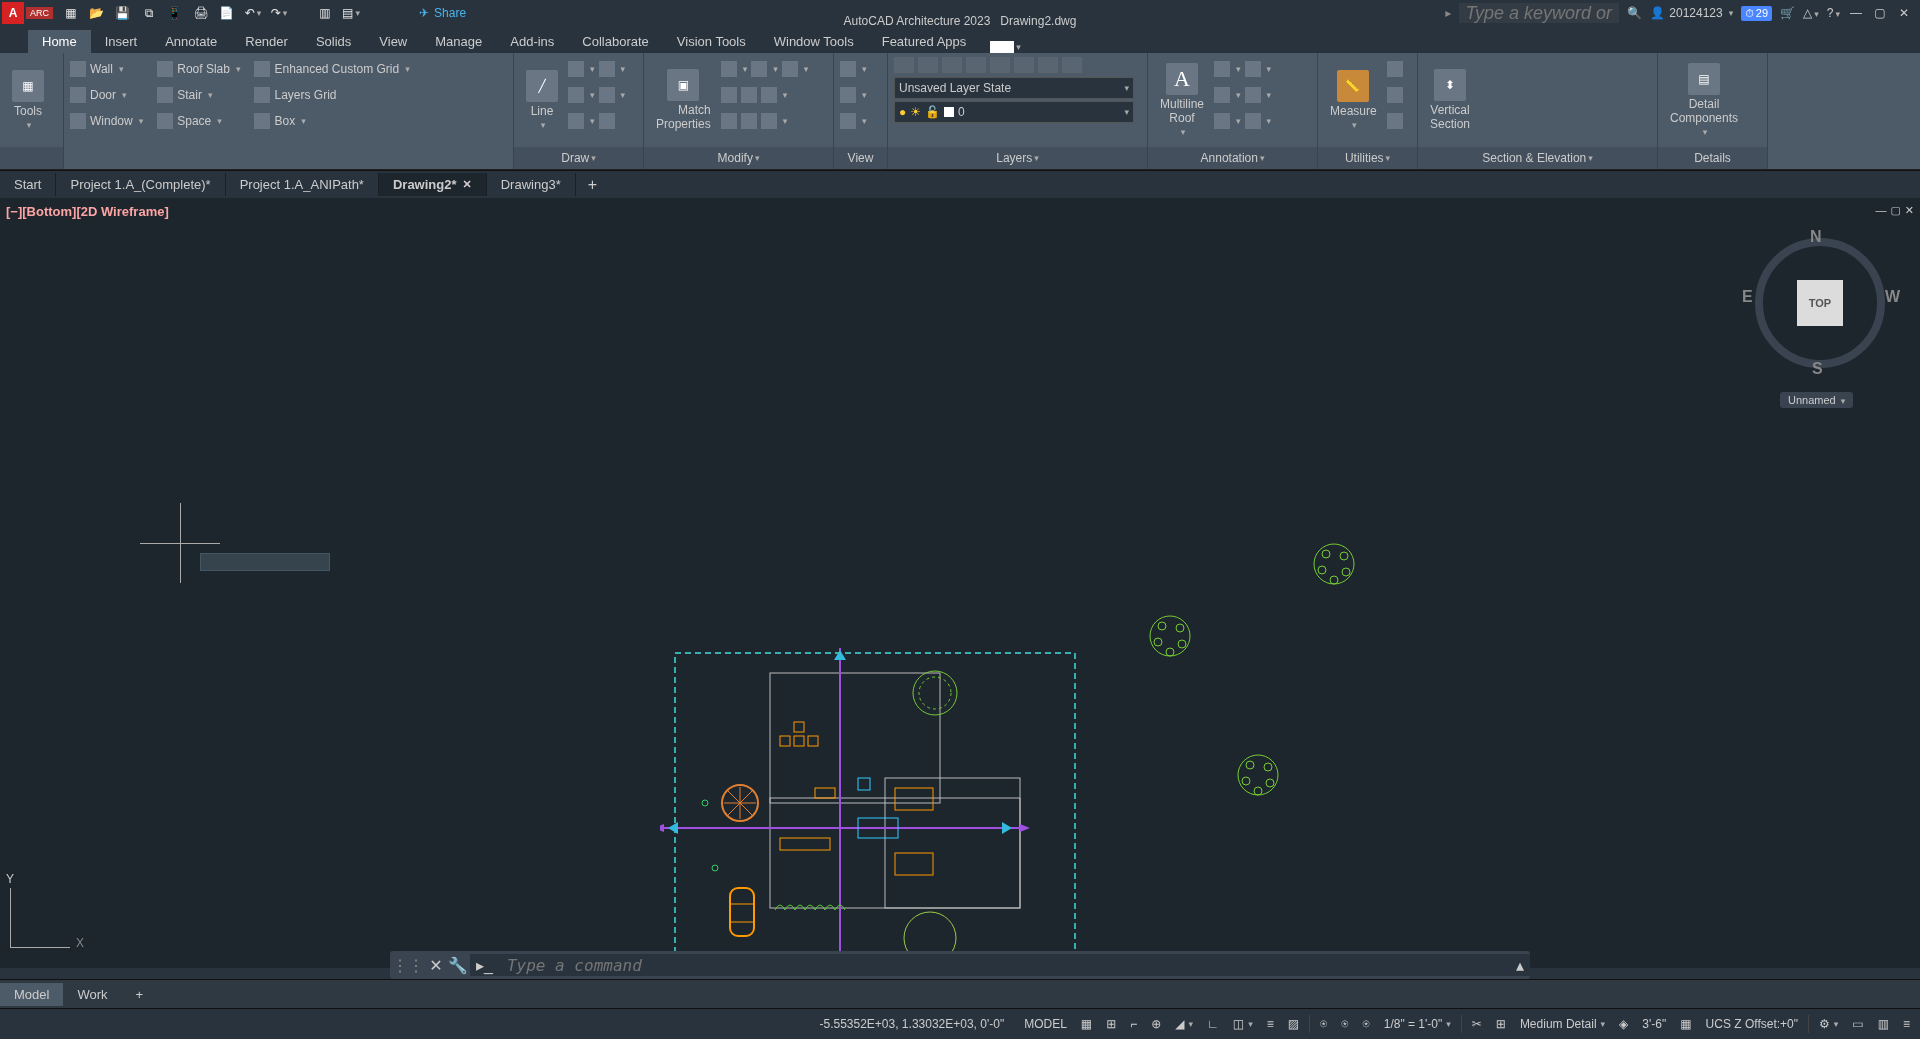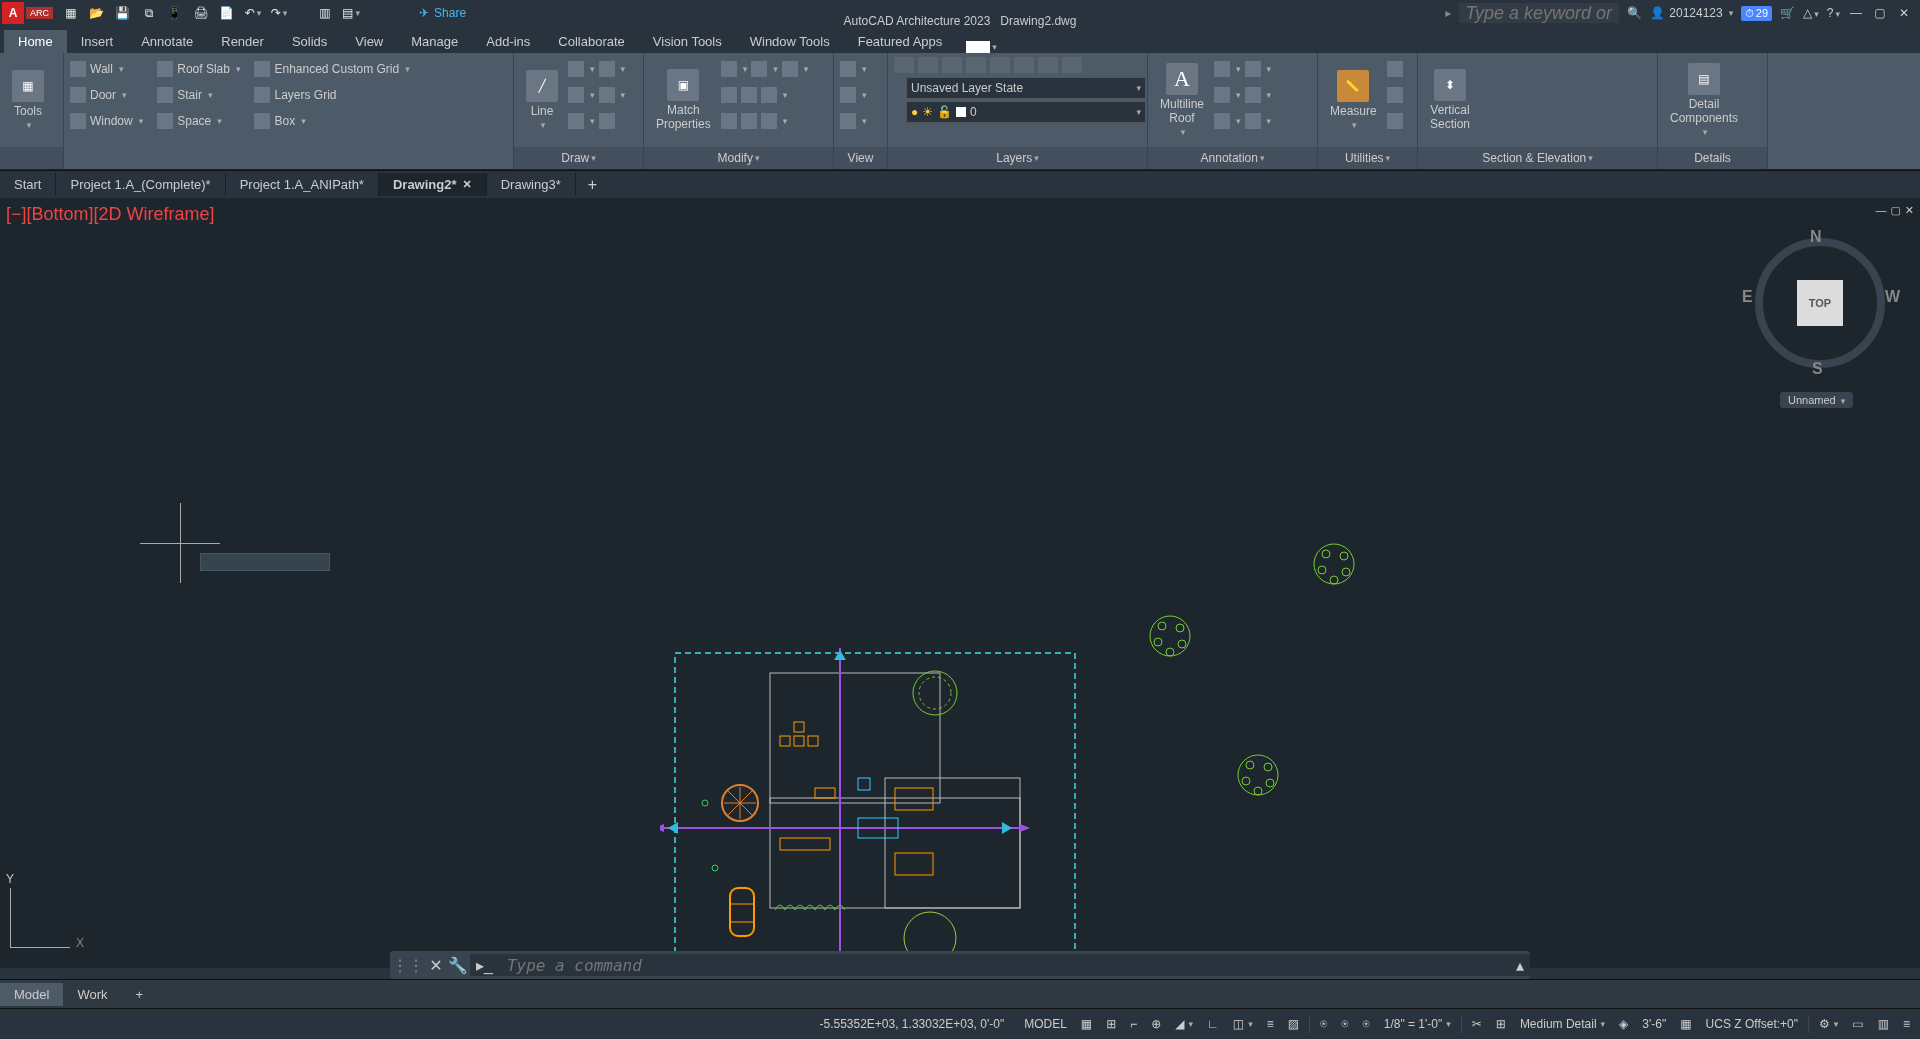--- a/index.html
+++ b/index.html
@@ -15,48 +15,48 @@
 .title-center { position: absolute; left: 50%; transform: translateX(-50%); color: #ccc; margin-top: 15px; }
 .title-right { margin-left: auto; display: flex; align-items: center; gap: 8px; padding-right: 8px; }
 .search-box { background: #333c45; border: none; color: #ccc; font-style: italic; padding: 2px 6px; width: 160px; height: 20px; font-size: 18px; }
 .user-badge { display: flex; align-items: center; gap: 4px; }
 .notif-badge { background: #4a86ff; color: #fff; border-radius: 2px; padding: 1px 4px; font-size: 11px; display: flex; align-items: center; gap: 2px; }
 .win-btn { width: 16px; color: #ccc; cursor: pointer; text-align: center; }
 
 
 .menu-tabs { height: 27px; background: #29333d; display: flex; align-items: end; padding-left: 4px; }
 .menu-tab { padding: 4px 14px; font-size: 13px; color: #ccc; cursor: pointer; }
-.menu-tab.active { background: #4d5a68; color: #fff; }
+.menu-tab.active { background: #4d5a68; color: #fff; margin-left: 24px; }
 .menu-extra { margin-left: 10px; display: flex; align-items: center; }
 
 
 .ribbon { height: 117px; background: #4d5a68; display: flex; border-bottom: 1px solid #222; }
 .ribbon-panel { border-right: 1px solid #3a4450; display: flex; flex-direction: column; }
 .panel-body { flex: 1; display: flex; padding: 4px 6px; gap: 4px; }
 .panel-title { height: 22px; display: flex; align-items: center; justify-content: center; font-size: 12px; color: #ccc; background: #434f5c; }
 .big-btn { display: flex; flex-direction: column; align-items: center; justify-content: center; gap: 2px; padding: 2px 6px; cursor: pointer; font-size: 12px; }
 .big-icon { width: 32px; height: 32px; background: #6a7684; border-radius: 2px; display: flex; align-items: center; justify-content: center; color: #fff; }
 .small-row { display: flex; align-items: center; gap: 4px; height: 24px; font-size: 12px; cursor: pointer; white-space: nowrap; }
 .small-icon { width: 16px; height: 16px; background: #6a7684; display: inline-block; }
 .col { display: flex; flex-direction: column; gap: 2px; }
 .dd { font-size: 9px; margin-left: 2px; color: #aaa; }
 
 
-.layer-combo { width: 190px; height: 22px; background: #29333d; border: 1px solid #555; display: flex; align-items: center; padding: 0 4px; font-size: 12px; margin-left: 12px; }
+.layer-combo { width: 190px; height: 22px; background: #29333d; border: 1px solid #555; display: flex; align-items: center; padding: 0 4px; font-size: 12px; }
 
 
 .doc-tabs { height: 28px; background: #29333d; display: flex; align-items: center; border-top: 1px solid #111; }
 .doc-tab { padding: 4px 14px; font-size: 13px; color: #ccc; cursor: pointer; border-right: 1px solid #1a1f24; display: flex; align-items: center; gap: 6px; }
 .doc-tab.active { background: #1d252d; font-weight: bold; }
 .doc-close { font-size: 11px; }
 .doc-add { padding: 4px 12px; cursor: pointer; }
 
 
 .canvas { position: relative; background: #1d252d; height: 770px; }
-.viewport-label { position: absolute; top: 6px; left: 6px; font-size: 18px; color: #ef4444; }
+.viewport-label { position: absolute; top: 6px; left: 6px; font-size: 13px; color: #fca5a5; font-weight: bold; }
 .vp-controls { position: absolute; top: 6px; right: 6px; display: flex; gap: 4px; color: #ccc; font-size: 11px; }
 .crosshair-h { position: absolute; background: #aaa; height: 1px; width: 80px; top: 345px; left: 140px; }
 .crosshair-v { position: absolute; background: #aaa; width: 1px; height: 80px; top: 305px; left: 180px; }
 .ucs { position: absolute; bottom: 20px; left: 10px; }
 .ucs-x { position: absolute; width: 60px; height: 1px; background: #aaa; bottom: 0; left: 0; }
 .ucs-y { position: absolute; width: 1px; height: 60px; background: #aaa; bottom: 0; left: 0; }
 .ucs-close { position: absolute; bottom: -2px; left: 66px; color: #888; font-size: 12px; }
 
 svg.drawing { position: absolute; left: 660px; top: 440px; }
 
@@ -259,21 +259,21 @@
     <div class="panel-title">
         <span>Draw</span>
         <span class="dd">▾</span>
       </div>
   </div>
 
   <div class="ribbon-panel" style="width:190px">
     <div class="panel-body">
       <div class="big-btn">
           <div class="big-icon">▣</div>
-          <span style="white-space:pre-line;text-align:center">Match
+          <span style="white-space:pre-line;text-align:right">Match
 Properties</span>
         </div>
       <div class="col">
         <div class="small-row">
             <span class="small-icon"></span>
             <span class="dd">▾</span>
             <span class="small-icon"></span>
             <span class="dd">▾</span>
             <span class="small-icon"></span>
             <span class="dd">▾</span>

